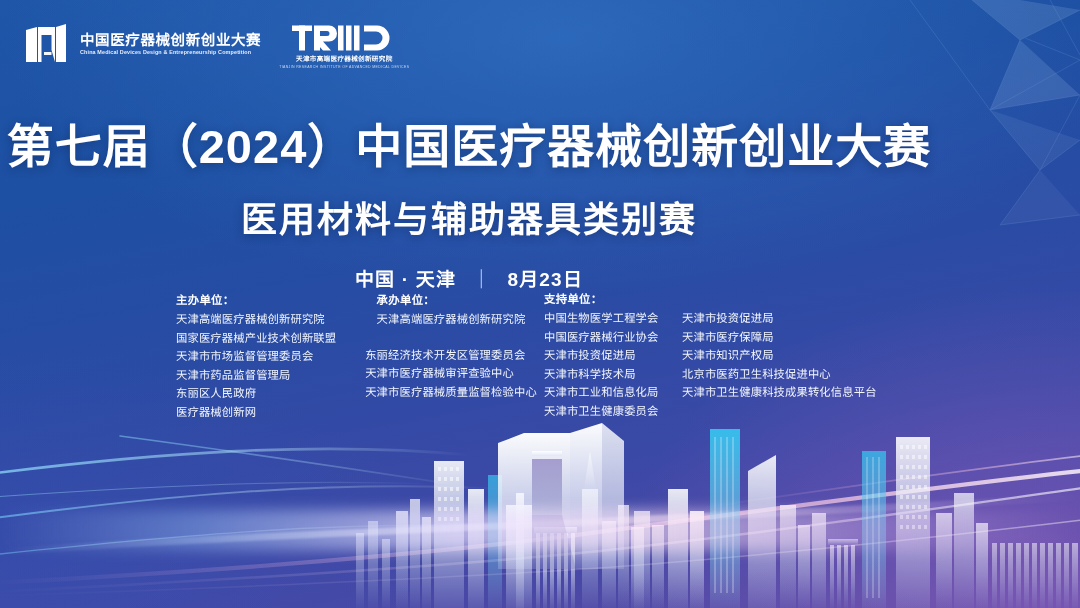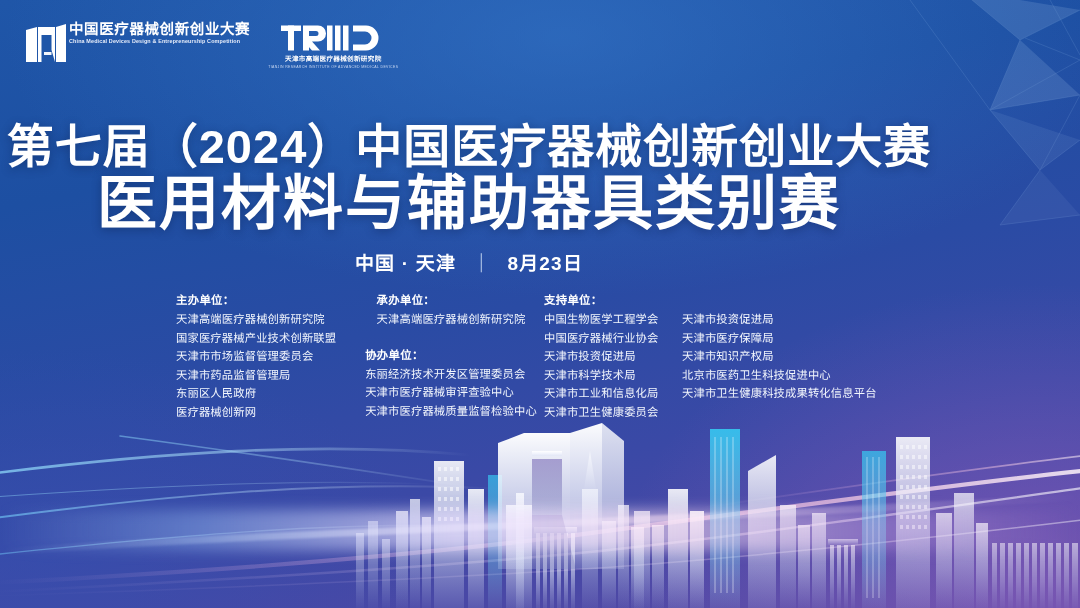--- a/index.html
+++ b/index.html
@@ -41,21 +41,21 @@
       rgba(180,150,220,0) 100%);
     filter:blur(7px);
     pointer-events:none;
   }
 
   
   .logos {
     position:absolute; left:24px; top:22px;
     display:flex; align-items:flex-start; gap:18px;
   }
-  .logo-cmdc { display:flex; align-items:flex-start; gap:1px; }
+  .logo-cmdc { display:flex; align-items:center; gap:12px; }
   .door-mark { width:44px; height:44px; flex:0 0 auto; }
   .cmdc-text { display:flex; flex-direction:column; gap:2px; }
   .cmdc-cn {
     color:#fff; font-size:14.5px; font-weight:bold;
     letter-spacing:0.6px; line-height:1; white-space:nowrap;
   }
   .cmdc-en {
     color:#e8eefb; font-size:5.4px; font-weight:bold;
     letter-spacing:0.15px; line-height:1; white-space:nowrap;
     transform:scaleY(1.05);
@@ -71,41 +71,41 @@
     line-height:1; white-space:nowrap;
   }
 
   
   .titleblock { position:absolute; left:0; top:118px; width:938px; text-align:center; }
   .title-l1, .title-l2 {
     color:#ffffff; font-weight:bold; white-space:nowrap;
     text-shadow:0 2px 10px rgba(10,32,80,0.45);
   }
   .title-l1 { font-size:47px; line-height:58px; letter-spacing:1px; }
-  .title-l2 { font-size:60px; line-height:56px; letter-spacing:2px; }
+  .title-l2 { font-size:36px; line-height:56px; letter-spacing:2px;margin-top:16px; }
   .subtitle {
     margin-top:16px;
     color:#ffffff; font-size:19px; font-weight:bold;
     letter-spacing:1.2px; white-space:nowrap;
   }
   .subtitle .sep {
     display:inline-block; margin:0 9px;
     color:#cfe0f5; font-weight:normal;
   }
 
   
   .orgs {
     position:absolute; left:176px; top:291px;
     display:flex; align-items:flex-start;
     color:#ffffff;
   }
   .col { display:flex; flex-direction:column; }
   .col-1 { width:182px; }
   .col-2 { width:186px;align-items:center; }
-  .col-3 { display:flex; gap:10px; }
+  .col-3 { display:flex; gap:10px;font-family:Liberation Mono, monospace; }
   .sub-a { width:128px; }
   .sub-b { width:202px; }
   .group + .group { margin-top:17px; }
   .grp-head {
     font-size:11.4px; font-weight:bold; line-height:19px;
     letter-spacing:0.3px; white-space:nowrap; color:#ffffff;
   }
   .org-item {
     font-size:11.3px; line-height:18.6px; letter-spacing:0.15px;
     white-space:nowrap; color:#f2f6fd;
@@ -495,21 +495,20 @@
         <div class="org-item">医疗器械创新网</div>
       </div>
     </div>
 
     <div class="col col-2">
       <div class="group">
         <div class="grp-head">承办单位：</div>
         <div class="org-item">天津高端医疗器械创新研究院</div>
       </div>
       <div class="group">
-        <div class="grp-head">协办单位：</div>
         <div class="org-item">东丽经济技术开发区管理委员会</div>
         <div class="org-item">天津市医疗器械审评查验中心</div>
         <div class="org-item">天津市医疗器械质量监督检验中心</div>
       </div>
     </div>
 
     <div class="col-3">
       <div class="col sub-a">
         <div class="grp-head">支持单位：</div>
         <div class="org-item">中国生物医学工程学会</div>

